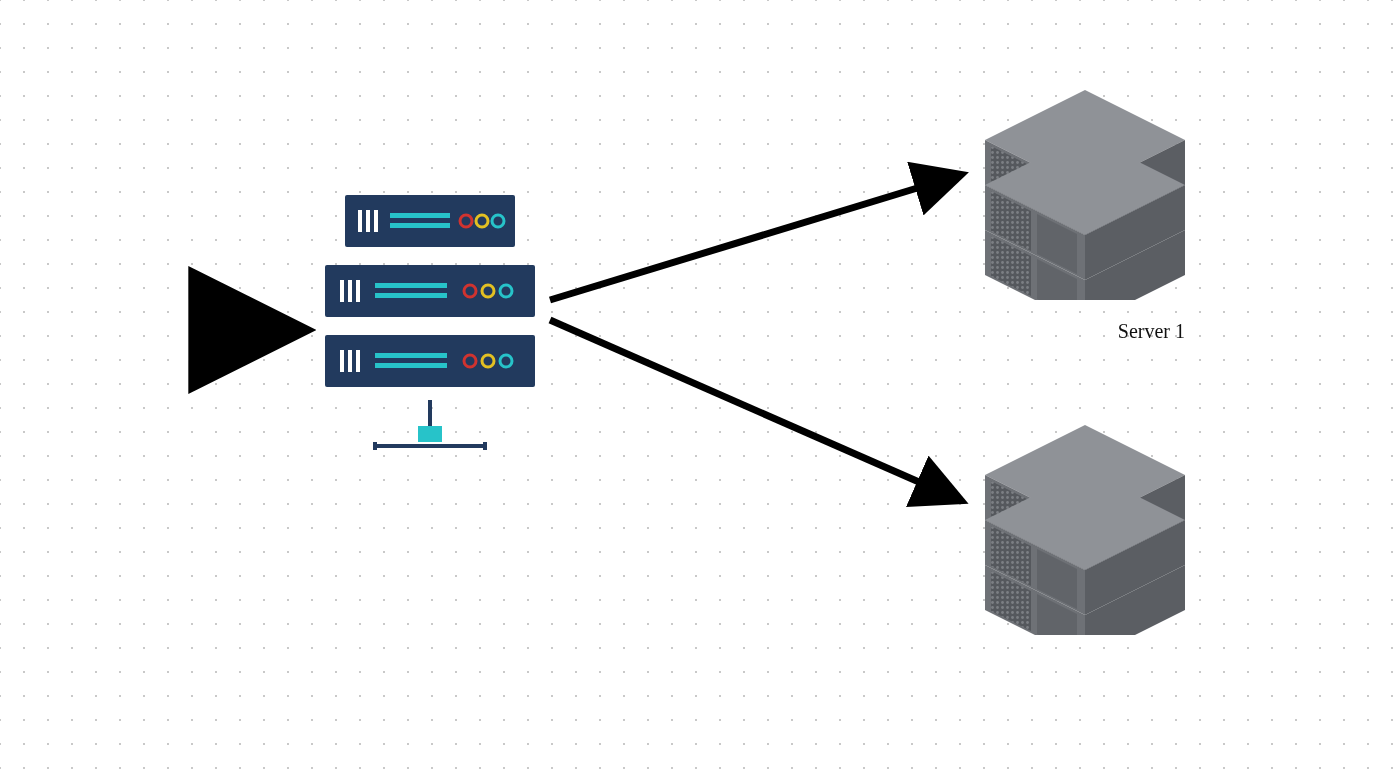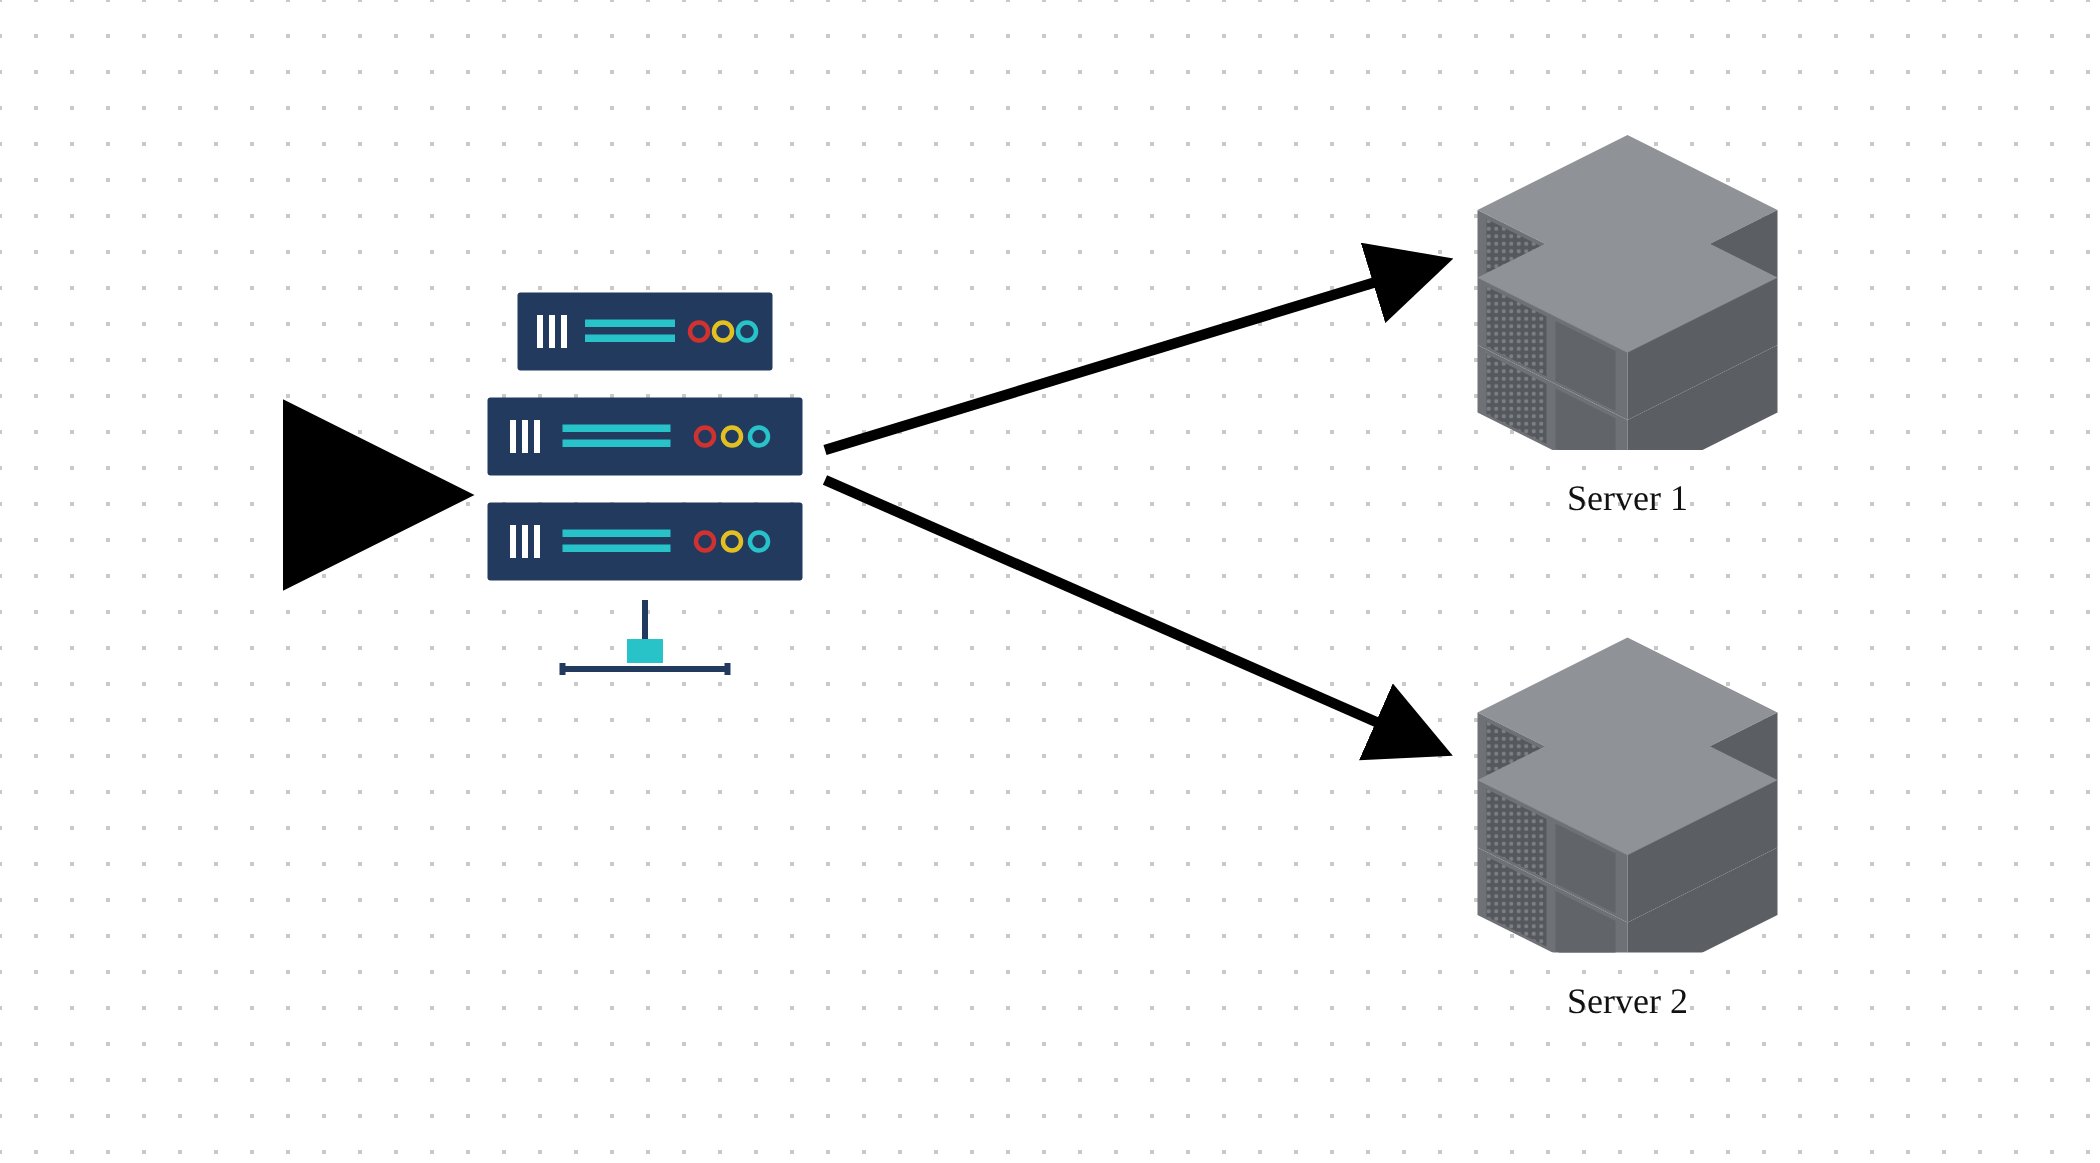--- a/index.html
+++ b/index.html
@@ -5,23 +5,23 @@
   html,body{margin:0;padding:0;width:1400px;height:775px;overflow:hidden;font-family:Georgia,"Times New Roman",serif;}
   .canvas{
     position:relative;width:1400px;height:775px;
     background-color:#ffffff;
     background-image:radial-gradient(circle,#c9c9c9 1.5px,transparent 1.5px);
     background-size:24px 24px;
     background-position:12px 12px;
   }
   .label{
     position:absolute;
-    font-size:24px;
+    font-size:20px;
     color:#111;
-    text-align:center;
+    text-align:right;
   }
   svg.overlay{position:absolute;top:0;left:0;width:1400px;height:775px;pointer-events:none;}
   .node{position:absolute;}
 </style>
 </head>
 <body>
 
 <div class="canvas">
 
   <svg class="overlay" viewBox="0 0 1400 775">
@@ -146,15 +146,14 @@
         <polygon points="72,109 112,129 112,169 72,149" fill="#616469"></polygon>
       </g>
       <g transform="translate(0,90)">
         <polygon points="20,80 120,130 120,175 20,125" fill="#6e7176"></polygon>
         <polygon points="220,80 120,130 120,175 220,125" fill="#5b5e63"></polygon>
         <polygon points="26,86 66,106 66,146 26,126" fill="url(#grille2)"></polygon>
         <polygon points="72,109 112,129 112,169 72,149" fill="#616469"></polygon>
       </g>
     </svg>
   </div>
-  <div class="label" style="left:985px;top:655px;width:200px;">Server 2</div>
 
 </div>
 
 </body></html>

